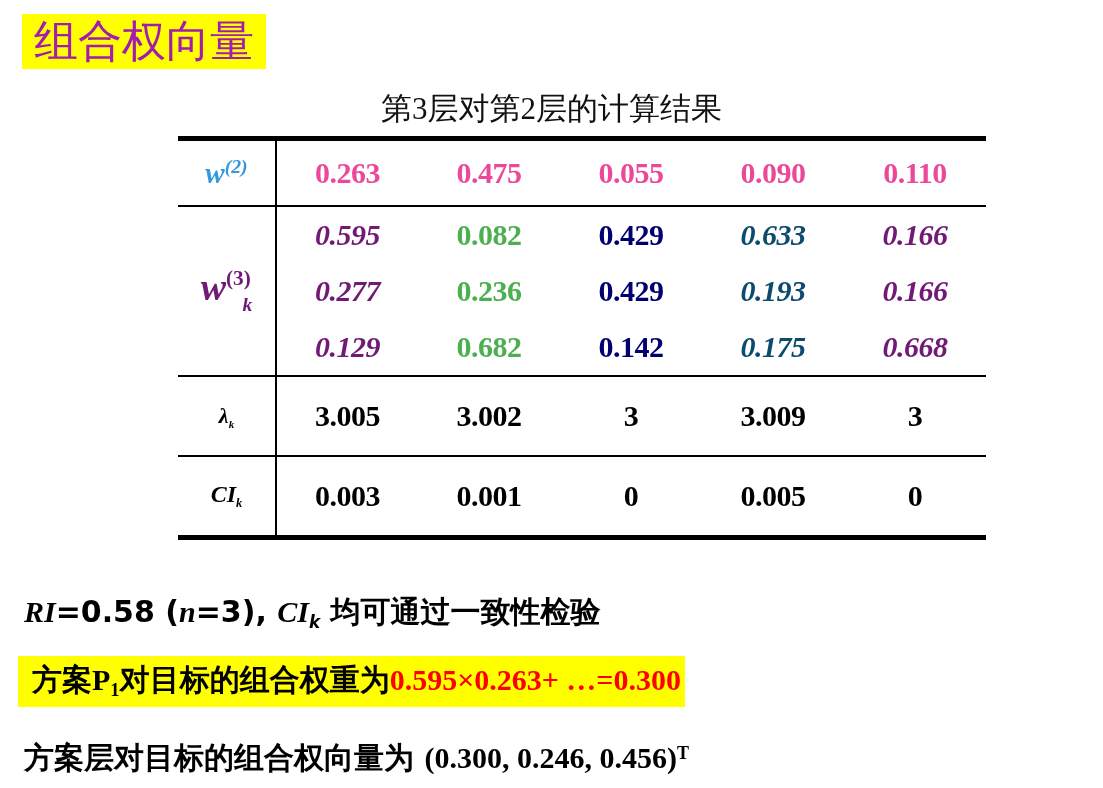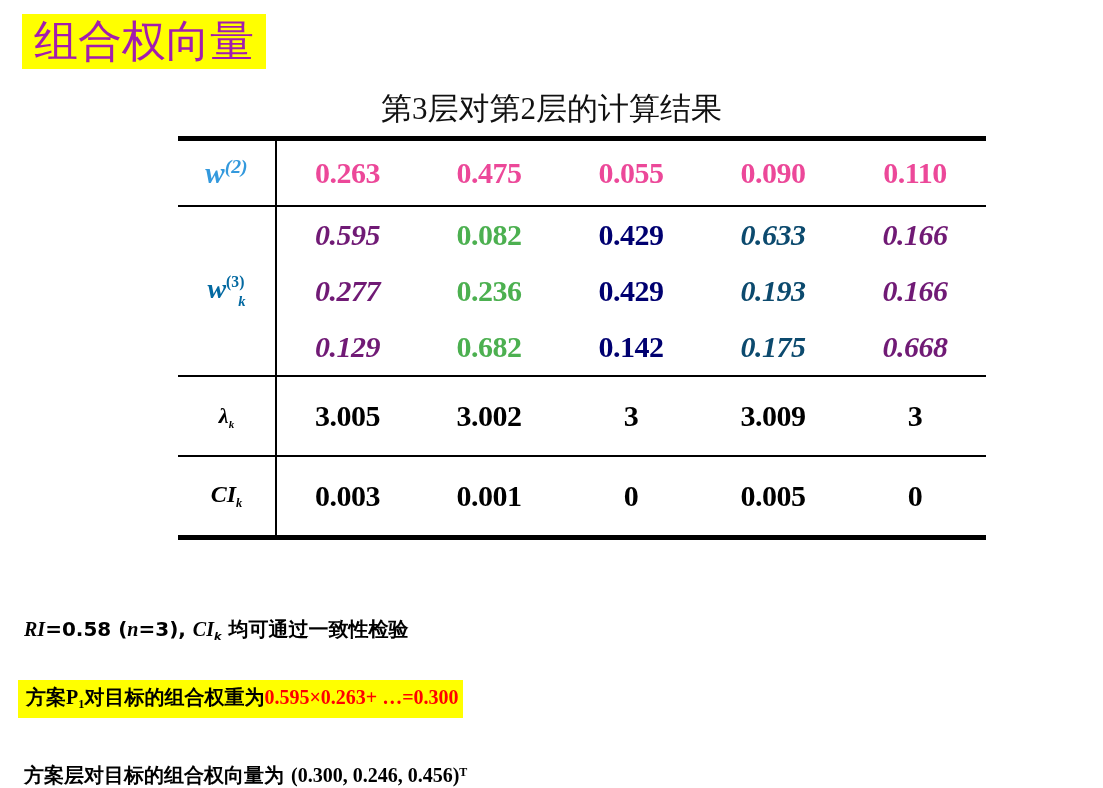--- a/index.html
+++ b/index.html
@@ -83,22 +83,22 @@
   .hdr-lab {
     font-size: 29px;
     color: #3399dd;
   }
   .hdr-lab sup { font-size: 0.68em; vertical-align: 0.52em; }
   .hdr-num { color: #ec4899; }
 
   
   .wk-row td { height: 56px; }
   .wk-lab {
-    font-size: 28px;
-    color: #0369a1;
+    font-size: 38px;
+    color: #701a75;
     line-height: 1;
     position: relative;
   }
   .wk-lab .supk { font-size: 0.56em; vertical-align: 0.72em; font-style: normal; }
   .wk-lab .subk { font-size: 0.52em; vertical-align: -0.55em; display: inline-block; margin-left: -0.42em; }
 
   .c-blue  { color: #701a75; font-style: italic; }
   .c-green { color: #4cb050; }
   .c-navy  { color: #000070; }
   .c-red   { color: #0c4a6e; font-style: italic; }
@@ -108,40 +108,39 @@
   .stat-row td { height: 78px; }
   .stat-lab { font-size: 22px; color: #000; }
   .stat-lab .sb { font-size: 0.5em; vertical-align: -0.42em; }
   .ci-lab { font-size: 24px; color: #000; }
   .ci-lab .sb { font-size: 0.52em; vertical-align: -0.42em; }
 
   
   .note {
     position: absolute;
     font-family: "DejaVu Sans", "Liberation Sans", sans-serif;
-    font-size: 20px;
+    font-size: 30px;
     font-weight: 700;
     color: #000;
     white-space: nowrap;
-    margin-top: 24px;
   }
   .note .it {
     font-family: "Liberation Serif", serif;
     font-style: italic;
     font-weight: 700;
   }
   .note .sb { font-size: 0.56em; vertical-align: -0.35em; font-style: italic; }
 
   #note-ri { left: 24px; top: 592px; }
 
   #note-combined {
     left: 18px;
     top: 656px;
     background: #ffff00;
-    padding: 4px 4px 6px 8px;
+    padding: 4px 4px 6px 14px;
   }
   #note-combined .sub1 {
     font-size: 0.62em;
     vertical-align: -0.32em;
     font-family: "Liberation Serif", serif;
     font-weight: 700;
   }
   #note-combined .plain-lat {
     font-family: "Liberation Serif", serif;
     font-weight: 700;

